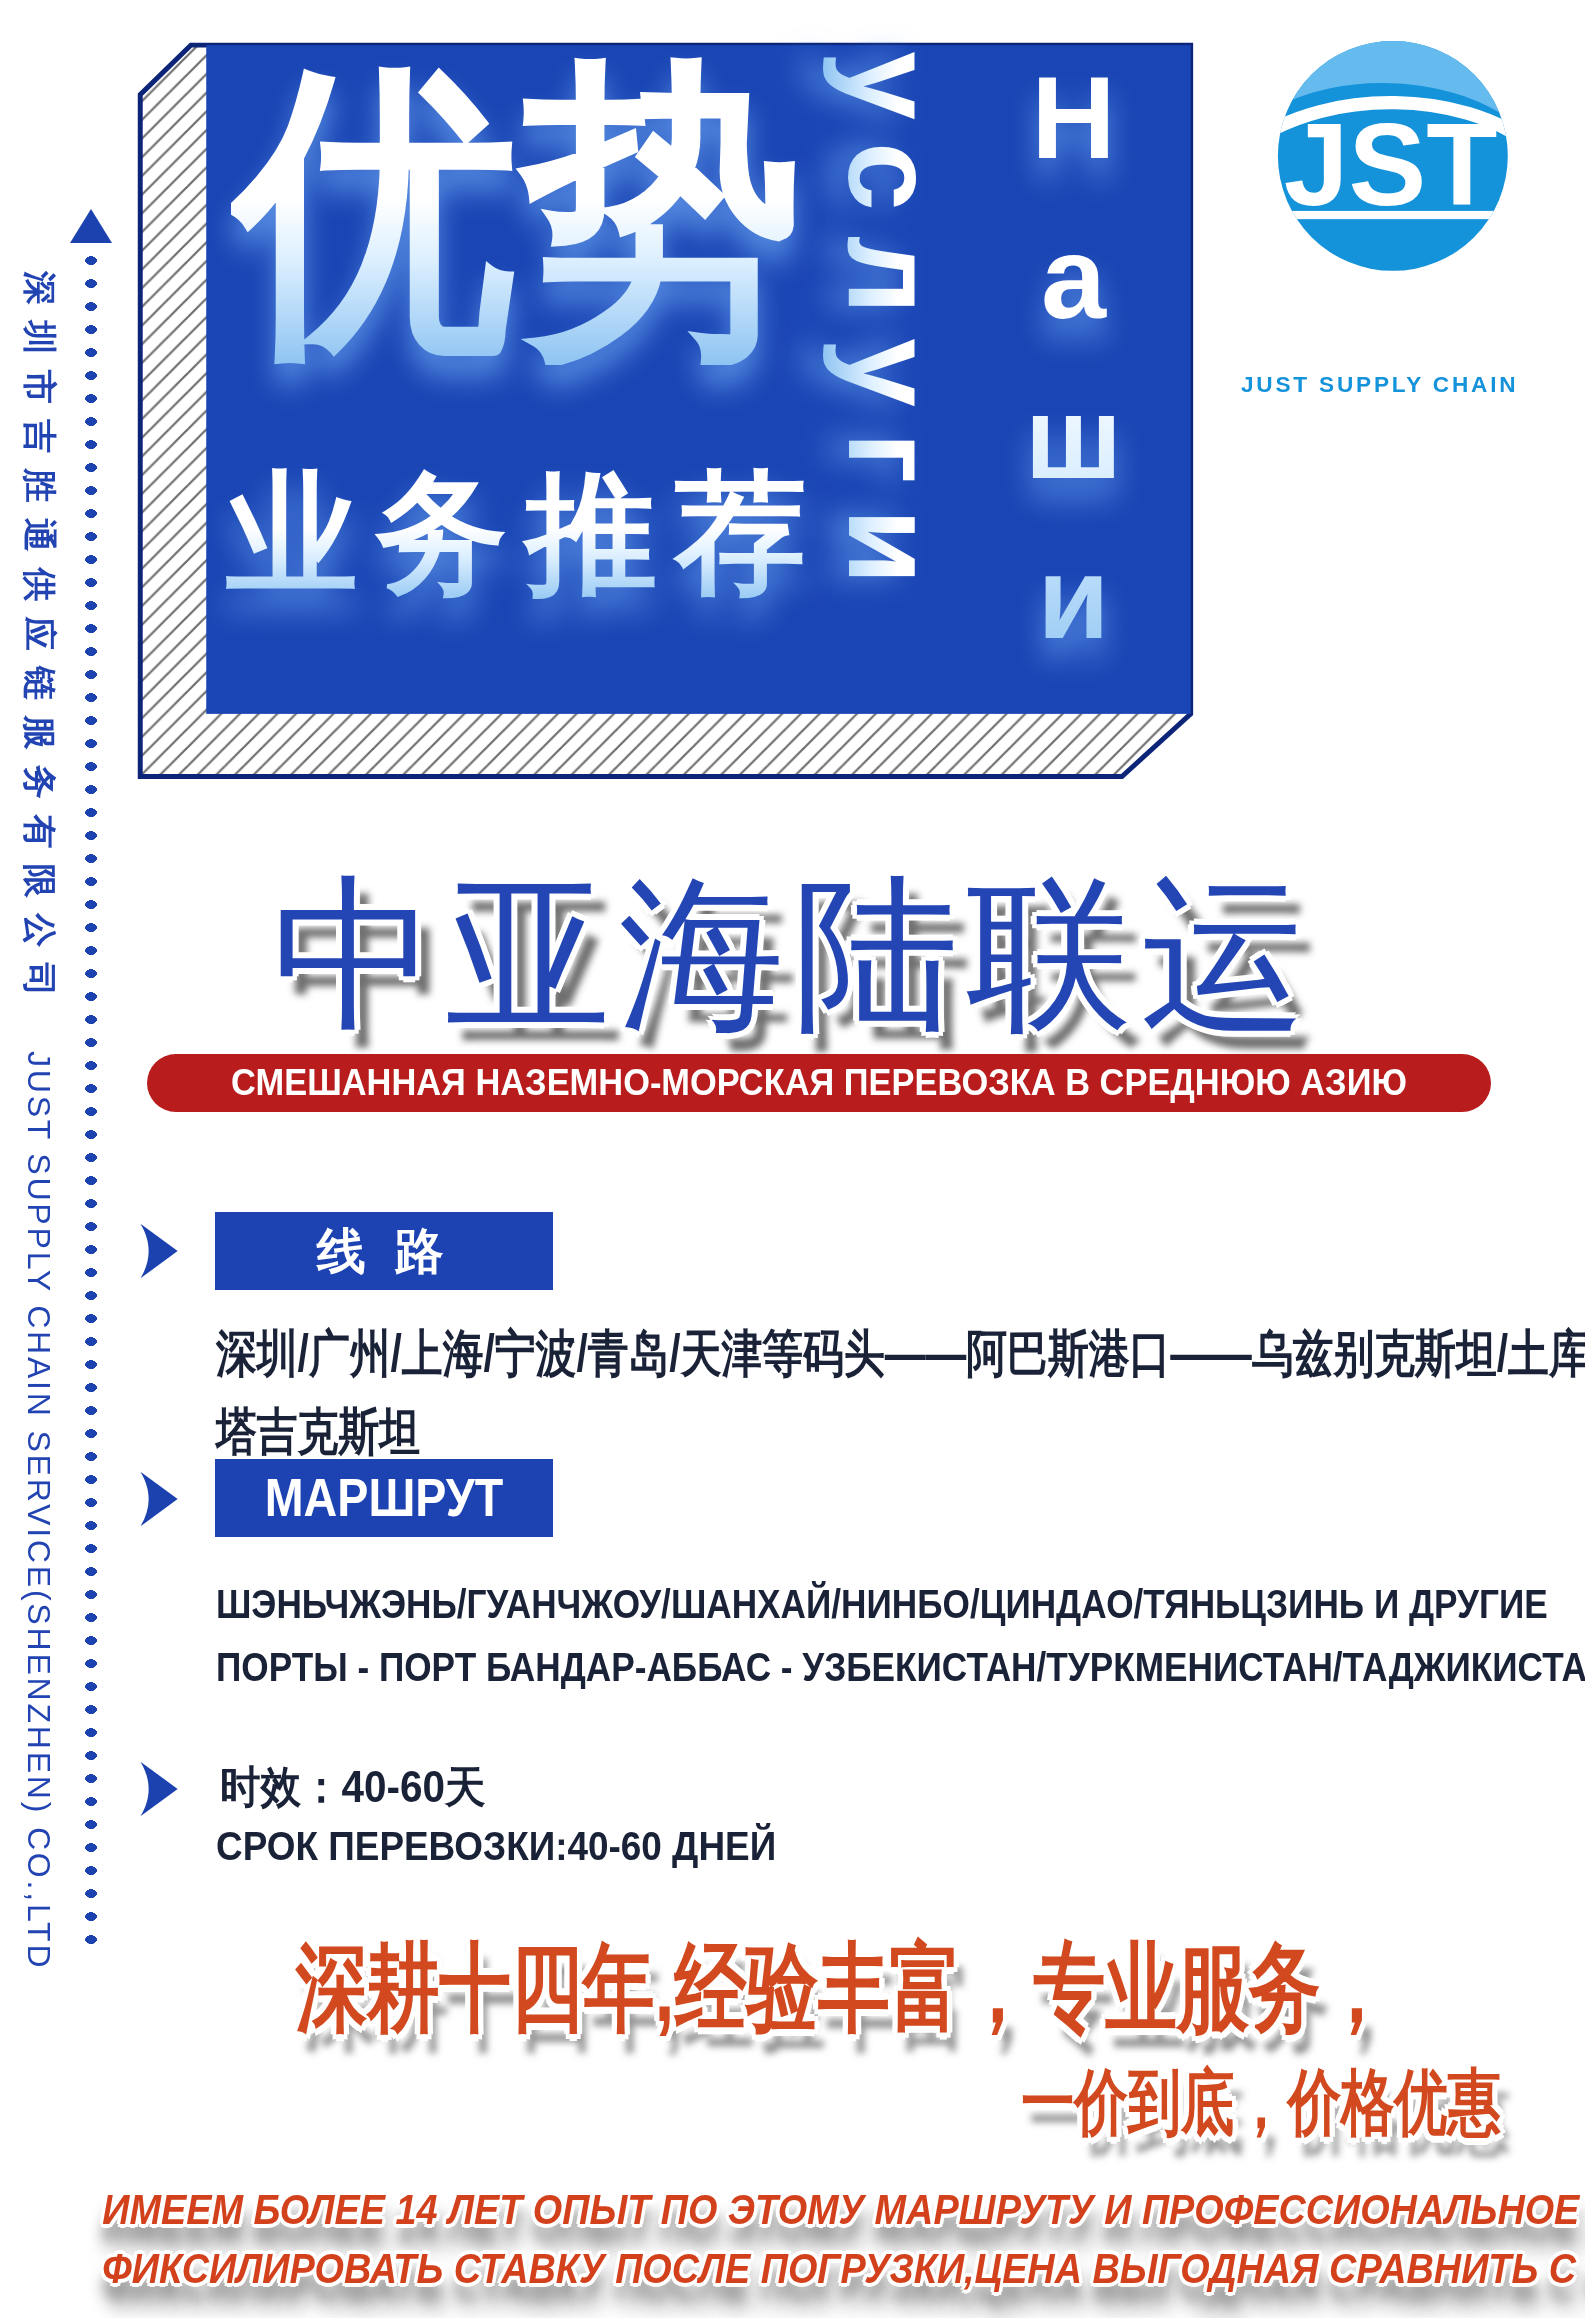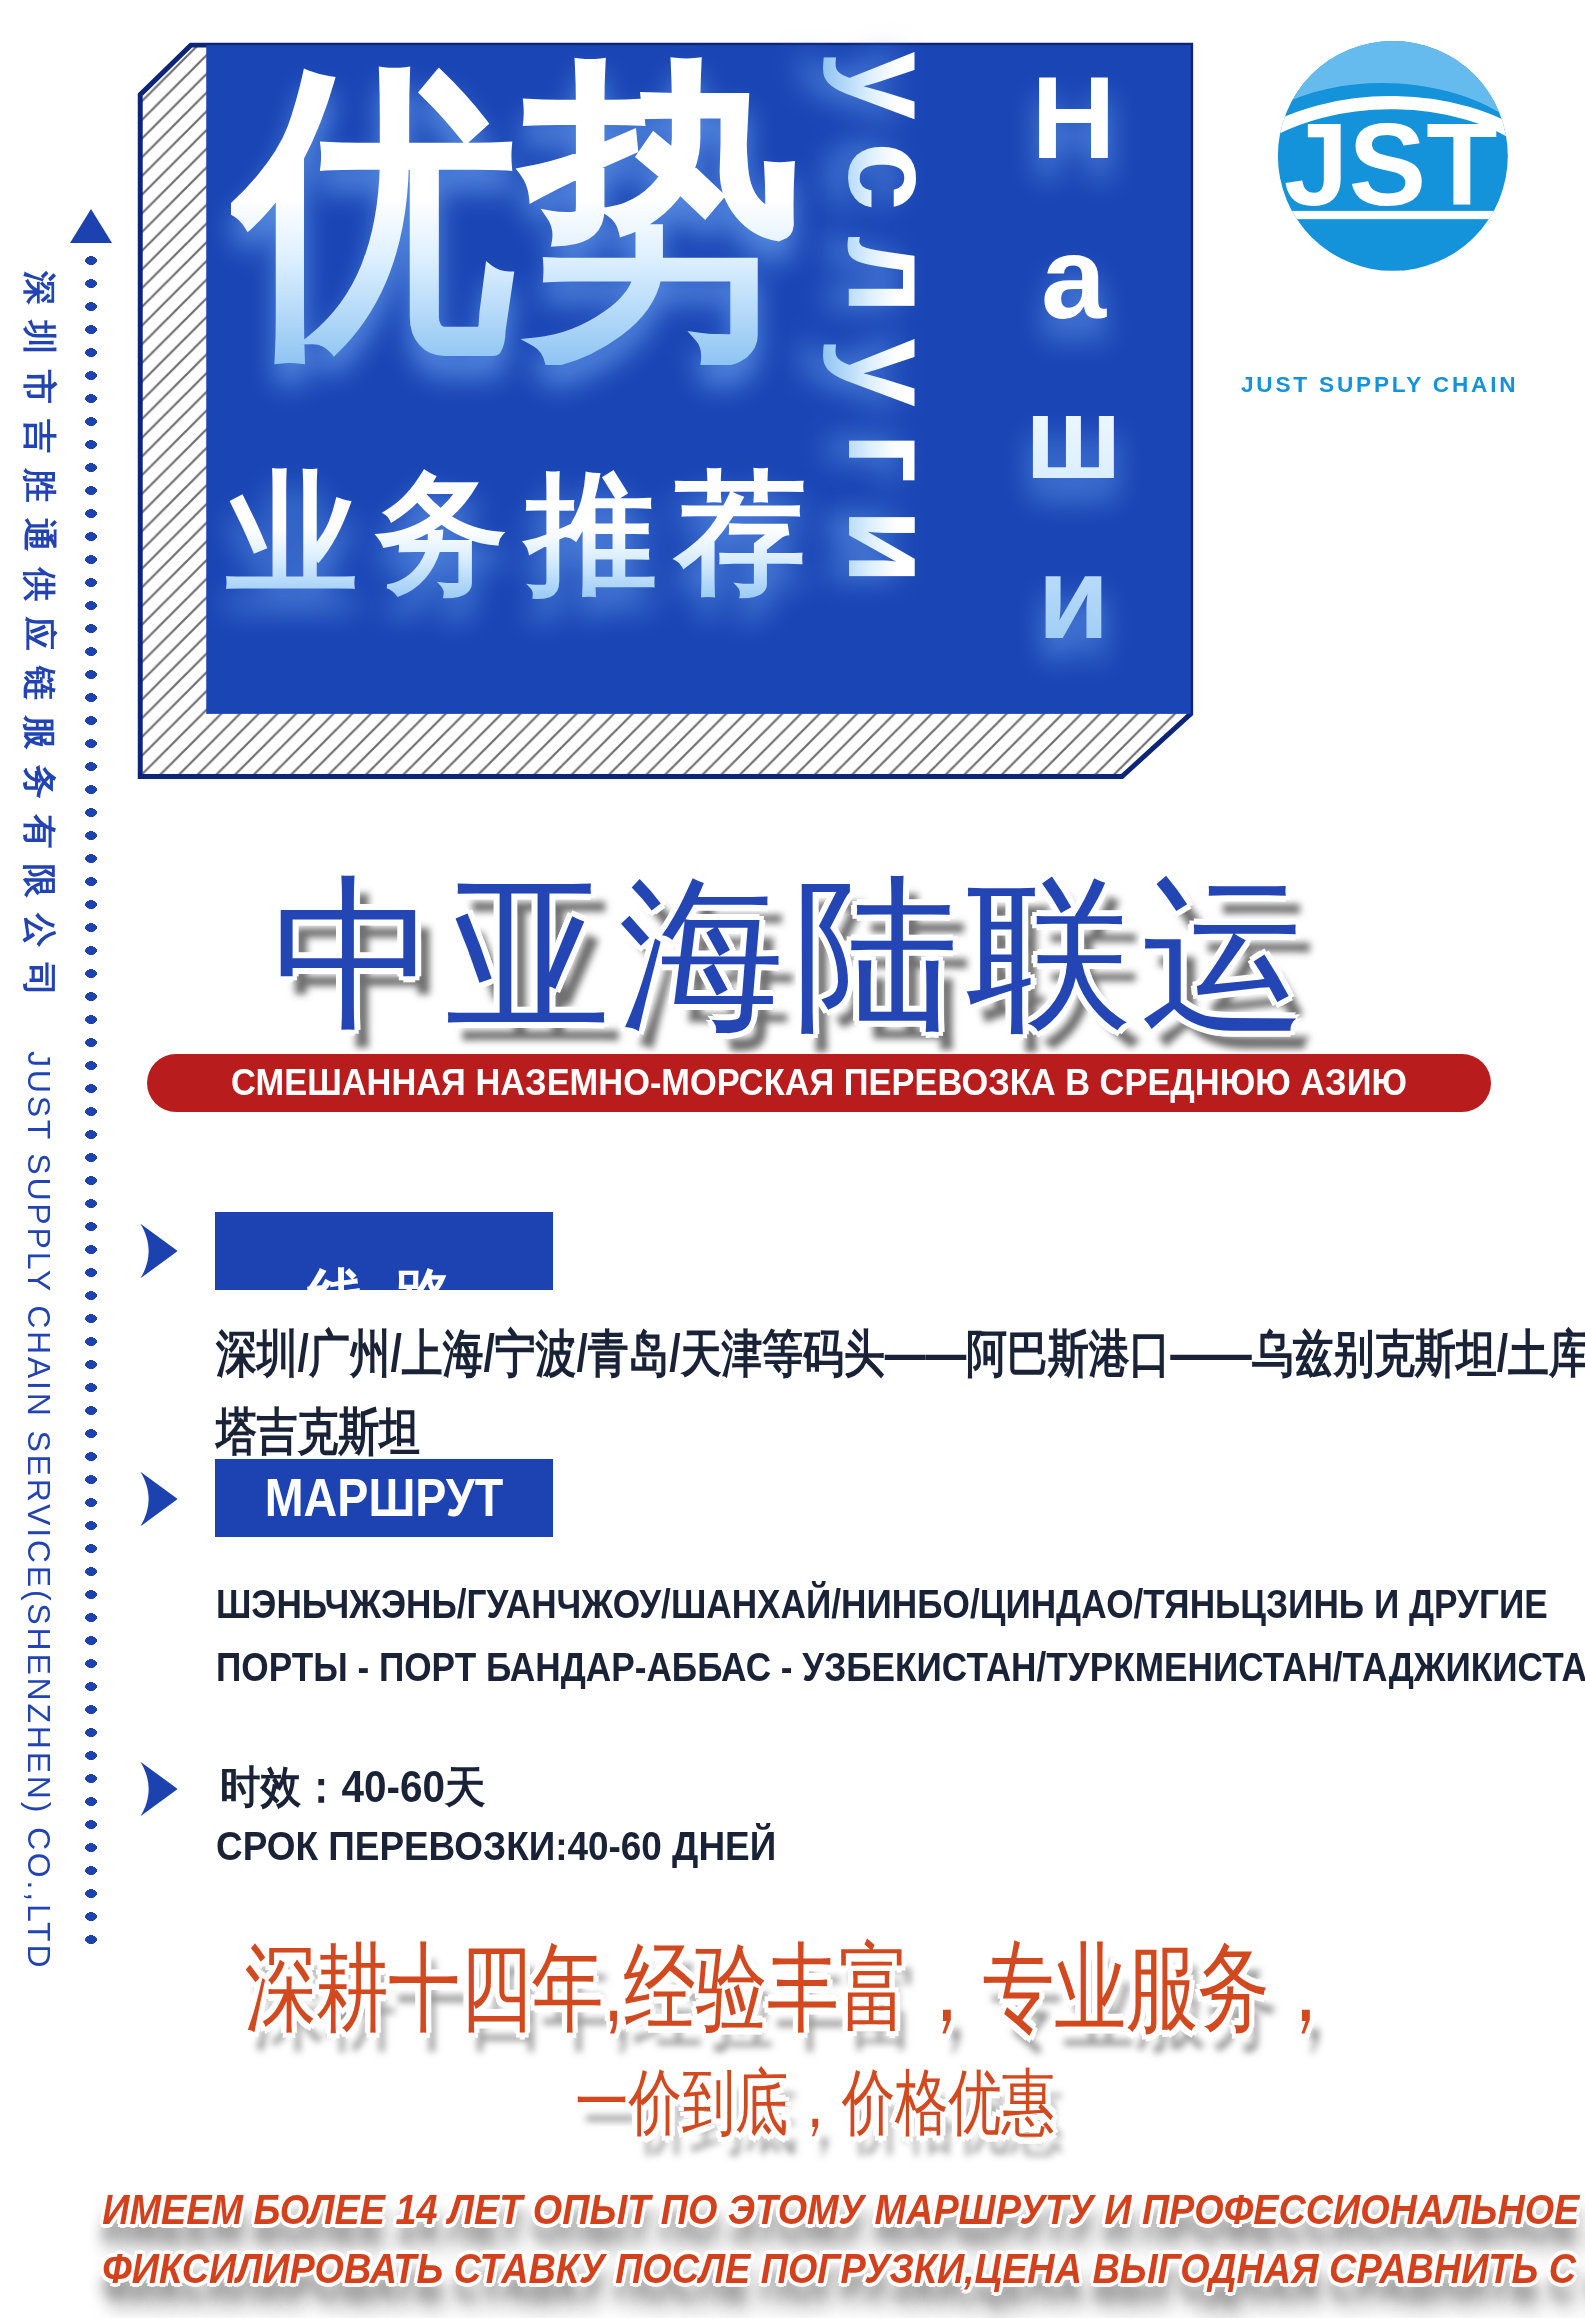--- a/index.html
+++ b/index.html
@@ -49,36 +49,36 @@
   .subtitle-bar{position:absolute;left:147px;top:1054px;width:1344px;height:58px;
                 background:#b91c1c;border-radius:29px;}
   .subtitle-bar span{display:block;line-height:58px;text-align:center;color:#ffffff;
                      font-size:37px;font-weight:bold;transform:scaleX(0.93);transform-origin:center;white-space:nowrap;}
 
   
   .sec-arrow{position:absolute;width:41px;height:58px;}
   .sec-bar{position:absolute;left:215px;width:338px;height:78px;background:#1D43B3;}
   .sec-bar span{display:block;line-height:78px;text-align:center;color:#ffffff;font-weight:bold;white-space:nowrap;}
   .bar-route{top:1212px;}
-  .bar-route span{font-size:57px;letter-spacing:7.7px;margin-top:44px;}
+  .bar-route span{font-size:49px;letter-spacing:7.7px;}
   .bar-marshrut{top:1459px;}
   .bar-marshrut span{font-size:53px;transform:scaleX(0.88);transform-origin:center;}
   .dark-line{position:absolute;color:#1A2238;font-weight:bold;white-space:nowrap;transform-origin:left top;}
   .route-zh-1{left:216px;top:1320px;font-size:51px;transform:scaleX(0.80);}
   .route-zh-2{left:216px;top:1398px;font-size:51px;transform:scaleX(0.80);}
   .route-ru-1{left:216px;top:1582px;font-size:40px;transform:scaleX(0.88);}
   .route-ru-2{left:216px;top:1645px;font-size:40px;transform:scaleX(0.88);}
   .lead-zh{left:220px;top:1758px;font-size:44px;transform:scaleX(0.92);}
   .lead-ru{left:216px;top:1823px;font-size:41px;transform:scaleX(0.90);}
   .arrow-route{left:138px;top:1222px;}
   .arrow-marshrut{left:138px;top:1470px;}
   .arrow-lead{left:138px;top:1760px;}
 
   
-  .promo-zh{position:absolute;left:0;width:100%;text-align:center;font-weight:normal;color:#D2491F;white-space:nowrap;
+  .promo-zh{position:absolute;left:0;width:100%;text-align:right;font-weight:bold;color:#D2491F;white-space:nowrap;
             }
   .promo-zh span{display:inline-block;transform:scaleX(0.74);transform-origin:center;
             text-shadow:-7.2px 0 0 #fff,7.2px 0 0 #fff,0 -7.2px 0 #fff,0 7.2px 0 #fff,
                         -5px -5px 0 #fff,5px -5px 0 #fff,-5px 5px 0 #fff,5px 5px 0 #fff,
                         12px 18.7px 8.8px rgba(110,110,110,0.75);}
   .promo-zh-1{top:1924px;font-size:97px;}
   .promo-zh-2{top:2055px;font-size:72px;padding-left:44px;}
   .promo-ru{position:absolute;left:0;width:100%;text-align:center;font-weight:bold;font-style:italic;
             color:#D3401C;white-space:nowrap;}
   .promo-ru span{display:inline-block;transform:scaleX(0.9);transform-origin:center;

